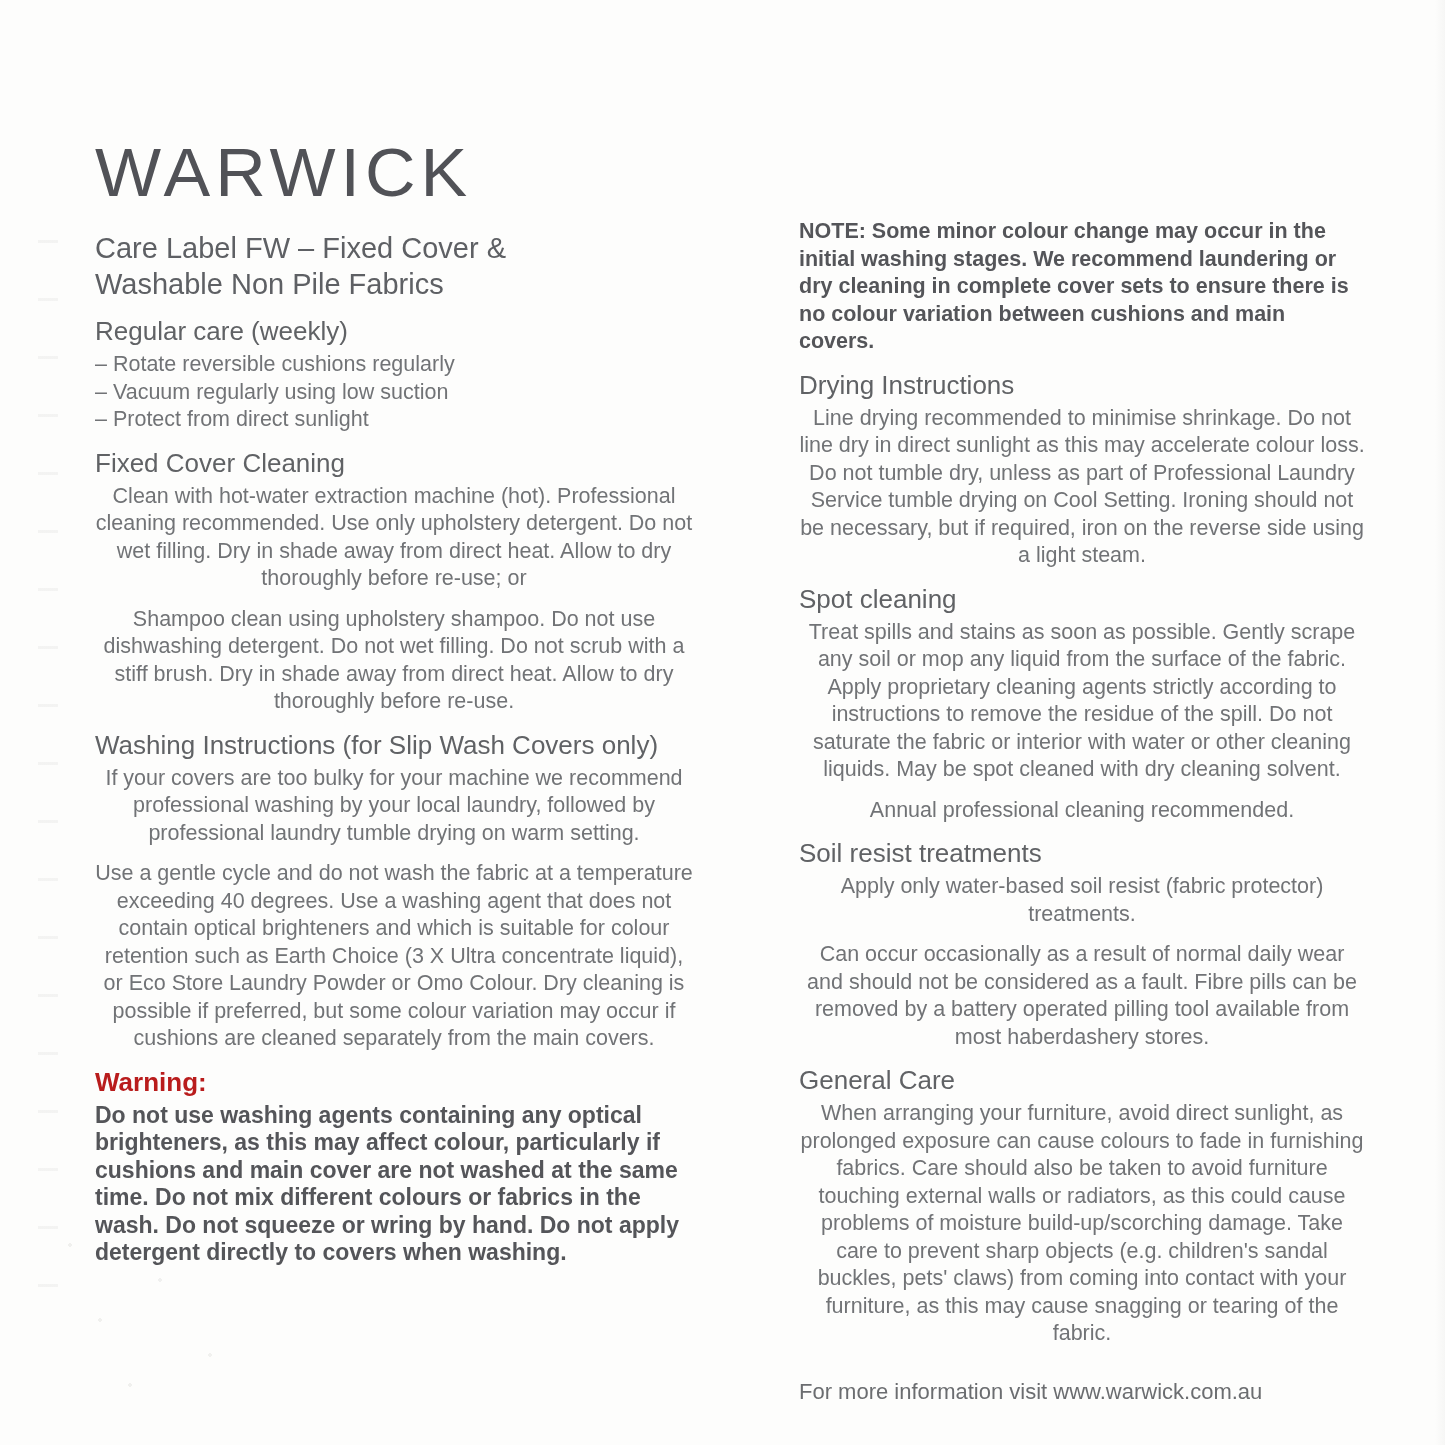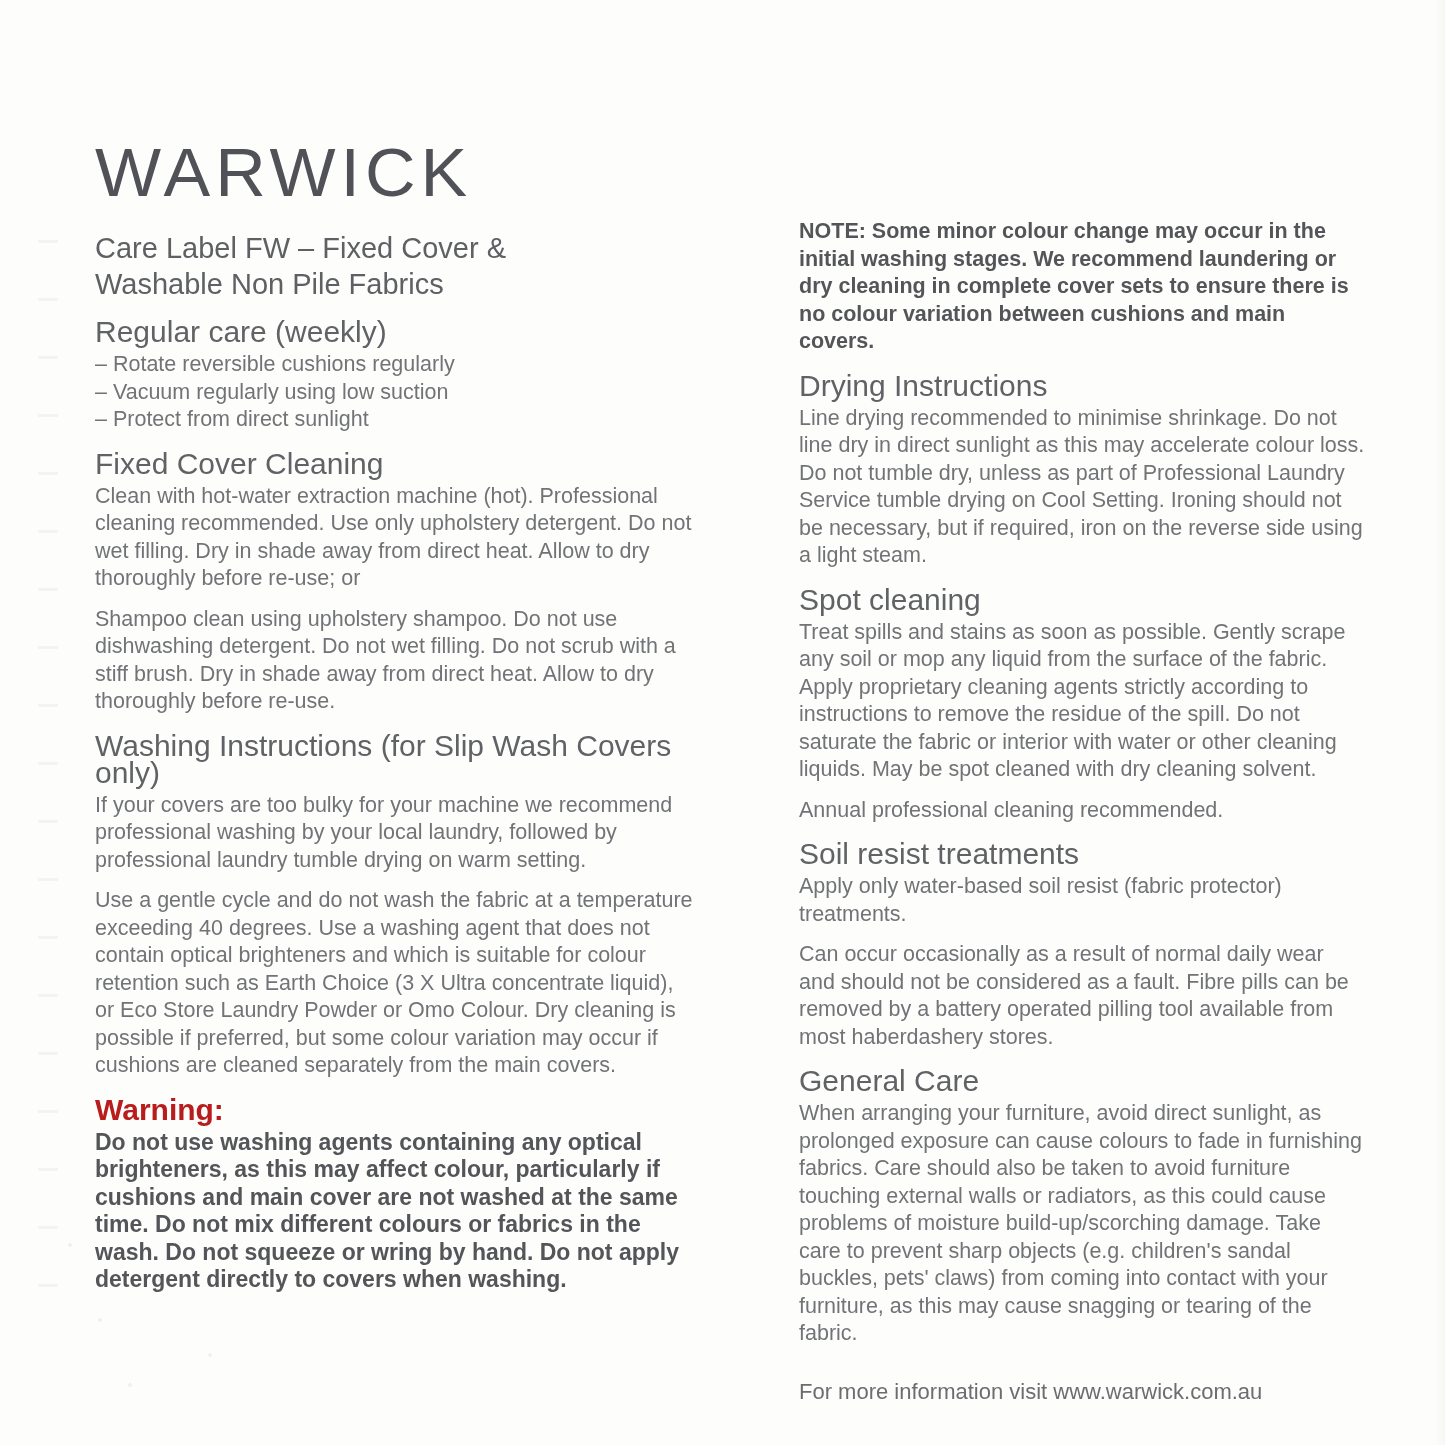--- a/index.html
+++ b/index.html
@@ -69,31 +69,32 @@
     margin: 0 0 24px 0;
     white-space: nowrap;
   }
   .doc-title {
     font-size: 29px;
     line-height: 36px;
     color: #5e6064;
     margin: 0 0 14px 0;
   }
   .sec-heading {
-    font-size: 30px;
+    font-size: 26px;
     line-height: 27px;
     font-weight: 500;
     color: #606265;
     margin: 16px 0 6px 0;
   }
   .body-par {
     font-size: 21.5px;
     line-height: 27.5px;
     color: #717376;
     margin: 0 0 13px 0;
+    text-align: center;
   }
   .bullet-line {
     font-size: 21.5px;
     line-height: 27.5px;
     color: #717376;
     margin: 0;
   }
   .bold .sec-heading,
   .sec-heading.bold {
     font-weight: 700;

